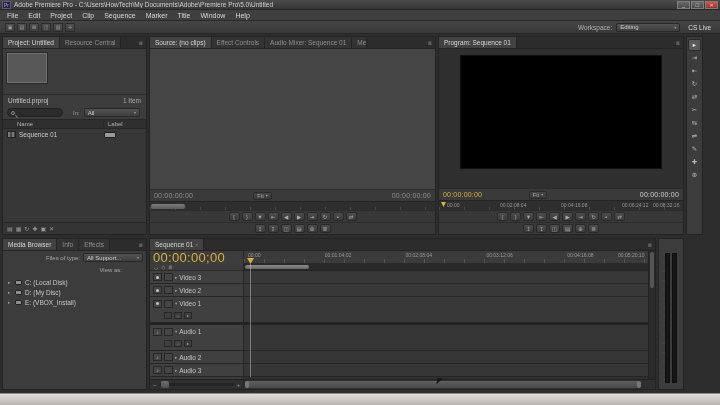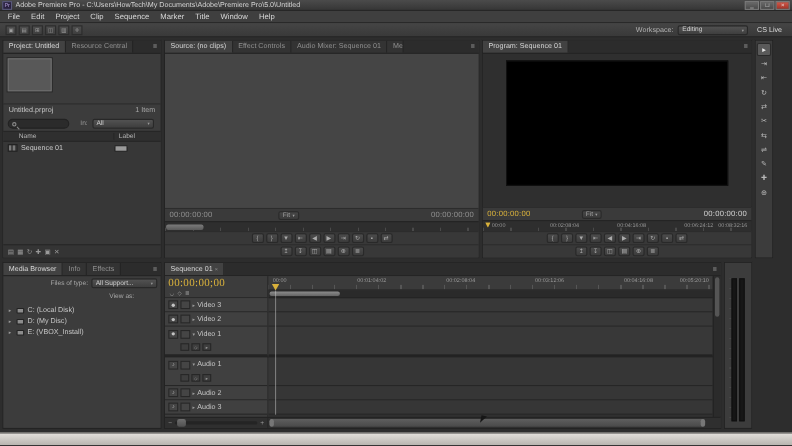--- a/index.html
+++ b/index.html
@@ -99,21 +99,21 @@
   .tlhscroll{position:absolute;left:0;right:0;bottom:0;height:10px;background:#2f2f2f;border-top:1px solid #232323;display:flex;}
   .zoomzone{width:94px;display:flex;align-items:center;gap:2px;padding:0 3px;border-right:1px solid #262626;}
   .zbtn{font-size:6px;color:#9a9a9a;}
   .ztrack{flex:1;height:3px;background:#242424;border-radius:2px;position:relative;}
   .zthumb{position:absolute;left:2px;top:-2px;width:8px;height:7px;background:linear-gradient(#6e6e6e,#505050);border-radius:2px;}
   .hzone{flex:1;position:relative;}
   .hthumb{position:absolute;left:1px;right:14px;top:1px;bottom:1px;background:linear-gradient(#5e5e5e,#494949);border-radius:3px;}
   .hthumb::before,.hthumb::after{content:"";position:absolute;top:0;bottom:0;width:4px;background:#777;border-radius:3px;}
   .hthumb::before{left:0;} .hthumb::after{right:0;}
   .tlc-tc{height:12px;display:flex;align-items:center;padding-left:3px;}
-  .bigtc{font-size:10px;color:#d9b13b;letter-spacing:.3px;font-family:Liberation Serif, serif;}
+  .bigtc{font-size:13px;color:#d9b13b;letter-spacing:.3px;}
   .tlicons{height:8px;display:flex;align-items:center;gap:3px;padding-left:4px;border-bottom:1px solid #2a2a2a;}
   .tlicon{font-size:5px;color:#9c9c9c;}
   .ruler{height:13px;background:#3b3b3b;position:relative;border-bottom:1px solid #2a2a2a;
     background-image:repeating-linear-gradient(to right,#565656 0 1px,transparent 1px 20px);background-size:100% 4px;background-position:0 100%;background-repeat:no-repeat;}
   .rl{position:absolute;top:1px;font-size:5px;color:#9b9b9b;white-space:nowrap;}
   .workbar{height:7px;background:#2a2a2a;position:relative;border-bottom:1px solid #242424;}
   .wathumb{position:absolute;left:1px;top:1px;width:64px;height:4px;background:linear-gradient(#8c8c8c,#666);border-radius:2px;}
   .trow{display:flex;align-items:center;background:#404040;border-bottom:1px solid #262626;padding-left:1px;}
   .trow.h13{height:13px;} .trow.h26{height:26px;flex-wrap:wrap;align-content:flex-start;}
   .trow.h26 .line1{display:flex;align-items:center;width:100%;height:13px;}

